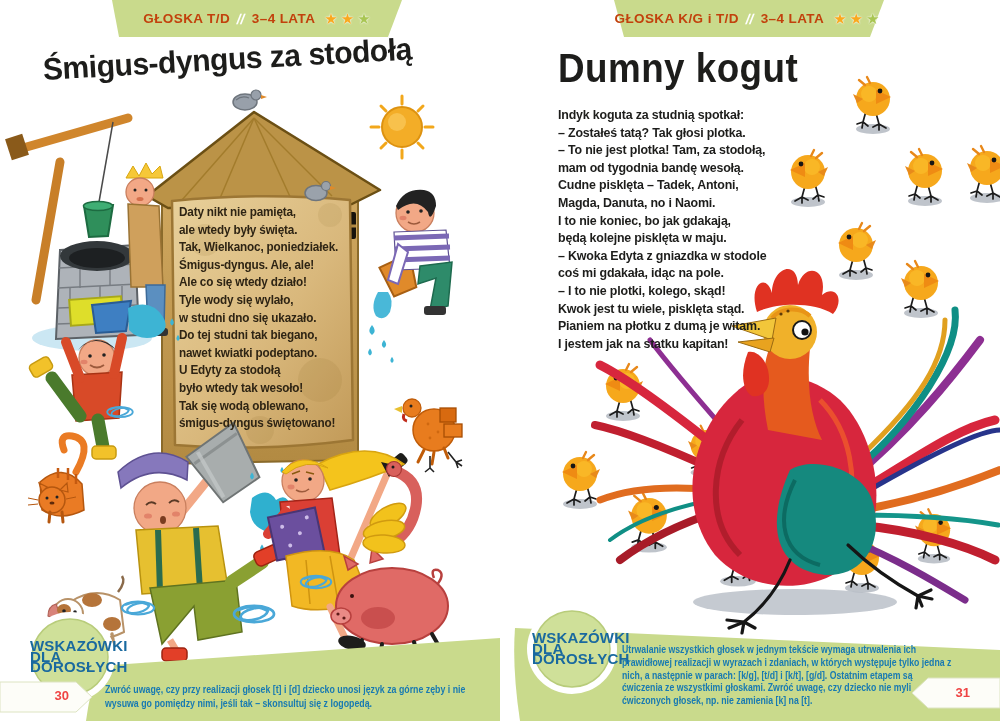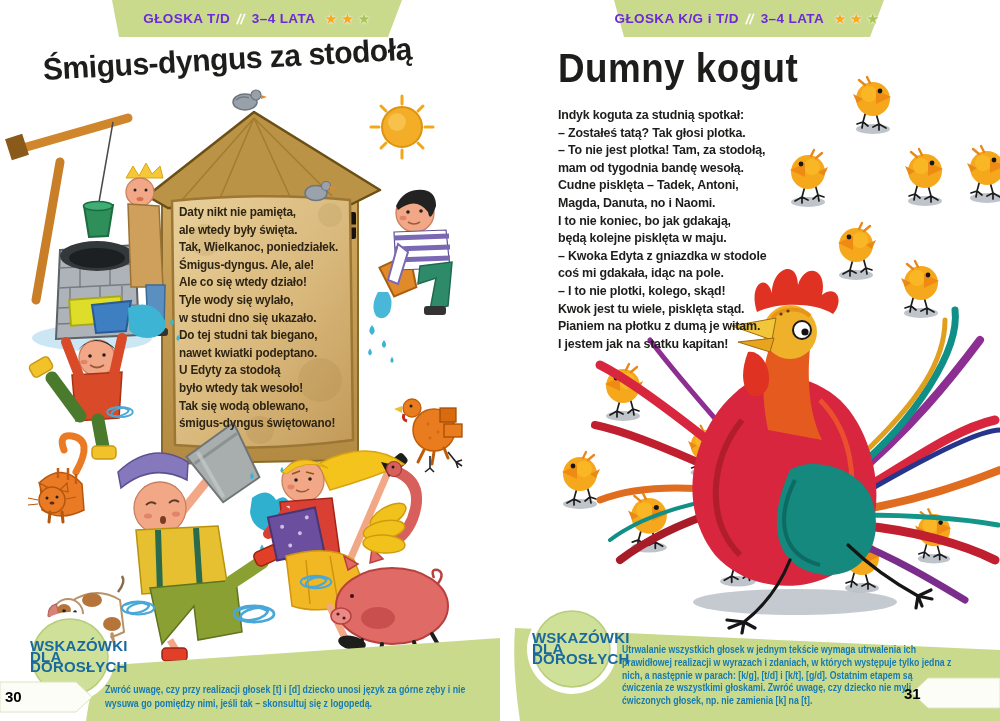--- a/index.html
+++ b/index.html
@@ -4,40 +4,40 @@
 <style>
   html,body{margin:0;padding:0;background:#ffffff;}
   body{width:1000px;height:721px;overflow:hidden;font-family:"Liberation Sans",sans-serif;}
   .spread{position:relative;width:1000px;height:721px;background:#fff;}
   .page{position:absolute;top:0;width:500px;height:721px;}
   .page-left{left:0;}
   .page-right{left:500px;}
   .art{position:absolute;left:0;top:0;width:500px;height:721px;}
   .abs{position:absolute;}
   .hdr{display:flex;align-items:center;justify-content:center;gap:7px;height:37px;}
-  .hdr-tag,.hdr-age{font-weight:bold;font-size:13.5px;color:#6d28d9;letter-spacing:.4px;white-space:nowrap;}
+  .hdr-tag,.hdr-age{font-weight:bold;font-size:13.5px;color:#c2410c;letter-spacing:.4px;white-space:nowrap;}
   .hdr-sep{color:#ffffff;font-weight:bold;font-size:14px;transform:skewX(-12deg);}
   .stars{display:flex;gap:3px;margin-left:2px;}
   .star{font-size:15px;line-height:1;text-shadow:0 0 1px #fff,0 0 2px #fff;}
   .star.gold{color:#f9a91f;}
   .star.green{color:#a9c653;}
   .title{font-weight:bold;color:#1d1d1b;white-space:nowrap;}
   .title-left{left:42px;top:52px;font-size:31px;letter-spacing:-0.5px;transform:rotate(-3.2deg) scaleX(.97);transform-origin:left top;}
   .title-right{left:58px;top:46px;font-size:40px;letter-spacing:.5px;transform:scaleX(.92);transform-origin:left top;}
   .poem{font-weight:bold;transform-origin:left top;}
   .poem .ln{white-space:nowrap;}
   .poem-left{left:179px;top:203px;font-size:13.5px;line-height:17.6px;color:#2e2414;transform:scaleX(.87);letter-spacing:-.2px;}
   .poem-right{left:58px;top:106px;font-size:13.5px;line-height:17.6px;color:#1d1d1b;transform:scaleX(.92);letter-spacing:-.2px;}
   .tip{font-weight:bold;color:#187ab2;transform-origin:left top;}
   .tip-left{left:105px;top:682px;width:492px;font-size:11px;line-height:14px;transform:scaleX(.8);}
   .tip-right{left:122px;top:643px;width:400px;font-size:10.5px;line-height:12.8px;transform:scaleX(.83);}
   .badge-txt{font-weight:bold;color:#19699f;text-align:left;font-size:15px;line-height:10.6px;letter-spacing:.2px;}
   .badge-left{left:30px;top:641px;width:80px;}
   .badge-right{left:32px;top:633px;width:80px;}
-  .pagenum{font-weight:bold;color:#000000;font-size:15px;text-align:left;}
+  .pagenum{font-weight:bold;color:#ef4444;font-size:13px;text-align:right;}
   .pn-left{left:5px;top:688px;width:64px;}
   .pn-right{left:404px;top:685px;width:66px;}
 </style>
 </head>
 <body>
 
 <div class="spread">
 
   <div class="page page-left">
 

